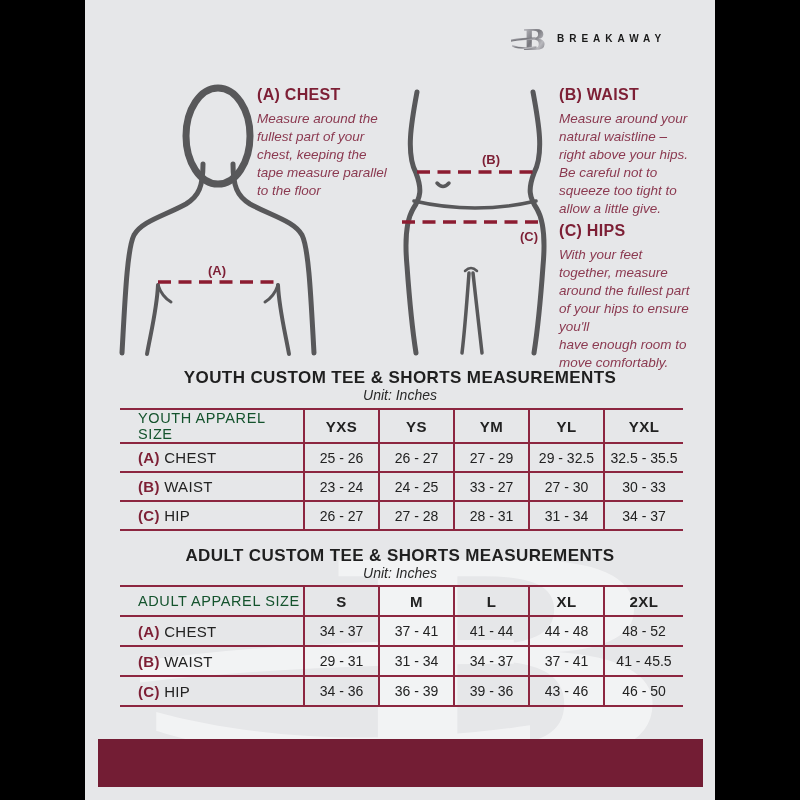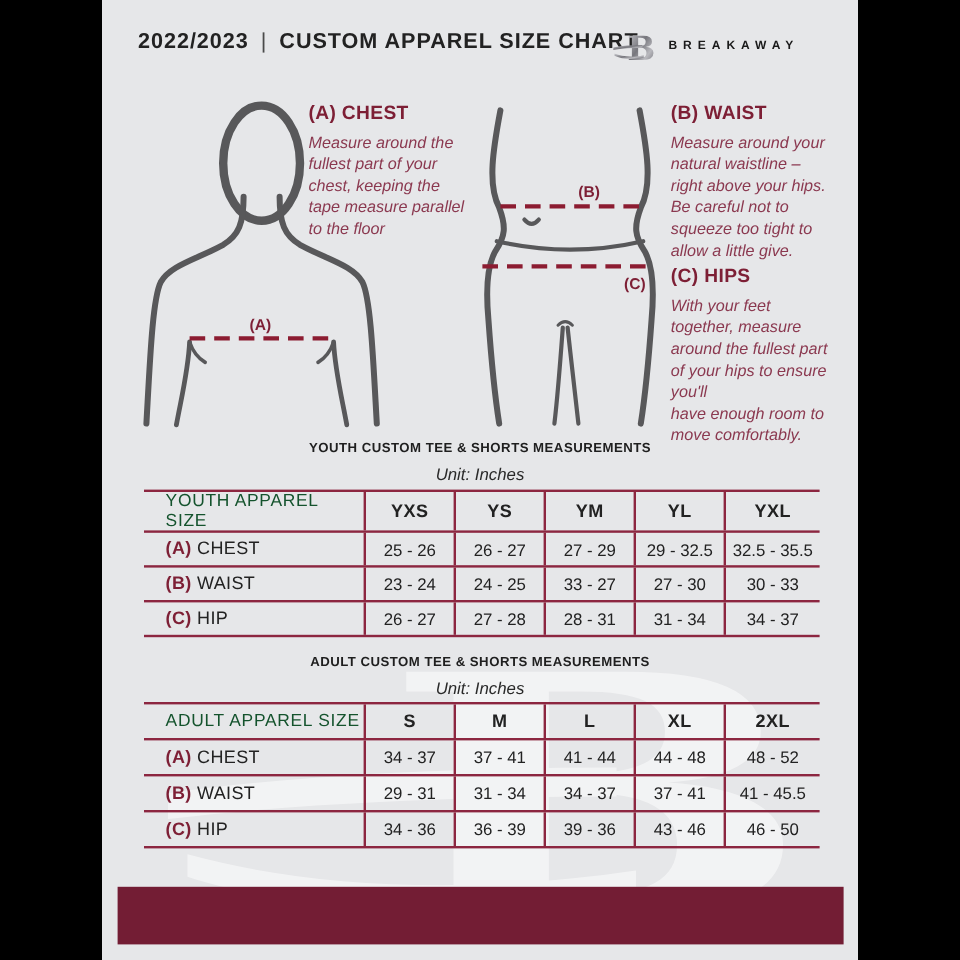--- a/index.html
+++ b/index.html
@@ -28,21 +28,21 @@
   .hdr .sep{margin:0 10px;font-weight:normal;color:#4a4a4a;}
   .brand{position:absolute;left:426px;top:22px;display:flex;align-items:center;}
   .brand-name{font-weight:bold;font-size:10px;letter-spacing:5px;color:var(--brand-black);margin-left:12px;}
 
   
   .ins-head{position:absolute;font-weight:bold;font-size:16px;letter-spacing:.3px;color:var(--accent-maroon);}
   .ins-body{position:absolute;font-style:italic;font-size:13.5px;line-height:18px;color:var(--body-maroon);white-space:pre-line;}
   .fig-label{position:absolute;width:48px;text-align:center;font-weight:bold;font-size:13px;color:var(--accent-maroon);}
 
   
-  .sec-title{position:absolute;left:0;width:630px;text-align:center;font-weight:bold;font-size:11px;letter-spacing:.4px;color:#1f1f1f;}
+  .sec-title{position:absolute;left:0;width:630px;text-align:center;font-weight:bold;font-size:17px;letter-spacing:.4px;color:#1f1f1f;}
   .sec-unit{position:absolute;left:0;width:630px;text-align:center;font-style:italic;font-size:14px;color:#2a2a2a;}
 
   
   .size-table{position:absolute;left:35px;width:563px;border-collapse:collapse;table-layout:fixed;}
   .size-table td{border-top:2px solid var(--line-maroon);border-bottom:2px solid var(--line-maroon);
                  color:var(--text-dark);overflow:hidden;}
   .size-table td.size-head,.size-table td.val{border-left:2px solid var(--line-maroon);text-align:center;}
   .size-table td.label-head{font-size:14.5px;letter-spacing:.6px;padding-left:18px;color:#14532d;}
   .size-table td.size-head{font-weight:bold;font-size:15px;letter-spacing:.5px;}
   .size-table td.row-label{padding-left:18px;font-size:15px;letter-spacing:.3px;}
@@ -71,25 +71,20 @@
     <svg class="watermark" viewBox="0 0 64 56" preserveAspectRatio="none" aria-hidden="true">
       <g fill="#ffffff">
         <text x="22" y="50" font-family="DejaVu Serif, serif" font-weight="bold" font-size="52">B</text>
         <path d="M 0,31 C 14,28 30,27 46,27 L 46,31.5 C 30,31.5 14,32.5 0,35 Z"></path>
         <path d="M 2,44 C 12,49 30,51 48,47 L 48,43 C 30,47 14,45.5 2,40.5 Z"></path>
       </g>
     </svg>
 
     <div class="content">
 
-      <div class="hdr">
-        <span>2022/2023</span>
-        <span class="sep">|</span>
-        <span>CUSTOM APPAREL SIZE CHART</span>
-      </div>
 
       <div class="brand">
         <svg width="34" height="32" viewBox="0 0 64 56" aria-hidden="true">
           <defs>
             <linearGradient id="chrome" x1="0" y1="0" x2="1" y2="1">
               <stop offset="0" stop-color="#cfcfd4"></stop>
               <stop offset="0.45" stop-color="#77777d"></stop>
               <stop offset="0.7" stop-color="#b9b9be"></stop>
               <stop offset="1" stop-color="#5f5f66"></stop>
             </linearGradient>

